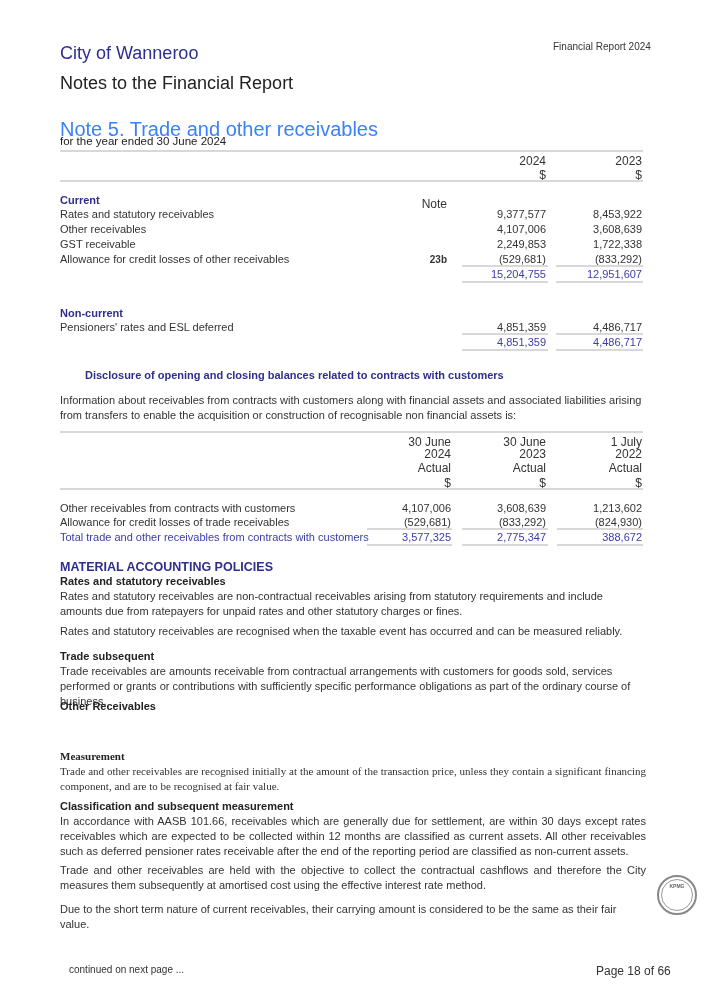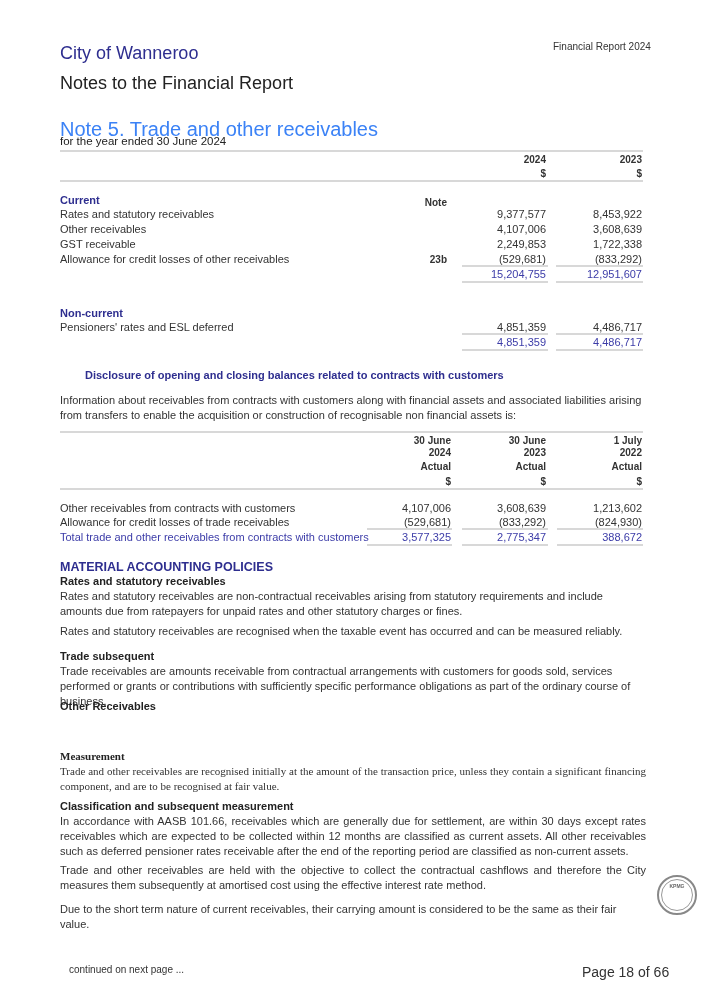--- a/index.html
+++ b/index.html
@@ -9,31 +9,31 @@
   .h-city { left:60px; top:43px; font-size:18px; color:#2e2e8f; }
   .h-report { left:553px; top:41px; font-size:10px; color:#333; }
   .h-notes { left:60px; top:73px; font-size:18px; color:#222; }
   .h-year { left:60px; top:95px; font-size:11.5px; color:#222;margin-top:40px; }
   .h-note5 { left:60px; top:118px; font-size:20px; color:#3b82f6; }
   .rule2 { position:absolute; height:2px; background:#d8d8d8; }
 
   .t { position:absolute; font-size:11px; white-space:nowrap; }
   .r { text-align:right; }
   .b { font-weight:bold; }
-  .hdr { font-size:10px; font-weight:bold; color:#333; }
+  .hdr { font-size:12px; font-weight:normal; color:#333; }
   .sec { font-weight:bold; color:#2e2e8f; font-size:11px; }
   .tot { color:#3c3ca8; }
 
   .para { position:absolute; left:60px; width:586px; font-size:11px; line-height:15px; color:#333; }
   .para.just { text-align:justify; }
   .ph { font-weight:bold; color:#222; display:block; }
   .map { left:60px; top:560px; font-size:12.5px; font-weight:bold; color:#2e2e8f; }
 
   .footer-l { left:69px; top:964px; font-size:10px; color:#333; }
-  .footer-r { left:582px; top:964px; font-size:14px; color:#333; }
+  .footer-r { left:596px; top:964px; font-size:12px; color:#333; }
 
   .stamp { left:657px; top:875px; width:40px; height:40px; border-radius:50%;
            border:2px solid #888; box-sizing:border-box; }
   .stamp::after { content:""; position:absolute; left:2px; top:2px; right:2px; bottom:2px;
            border:1px solid #999; border-radius:50%; }
   .stamp-txt { position:absolute; left:0; right:0; top:6px; text-align:center; font-size:5px;
            font-weight:bold; color:#666; }
 </style>
 </head>
 <body>

